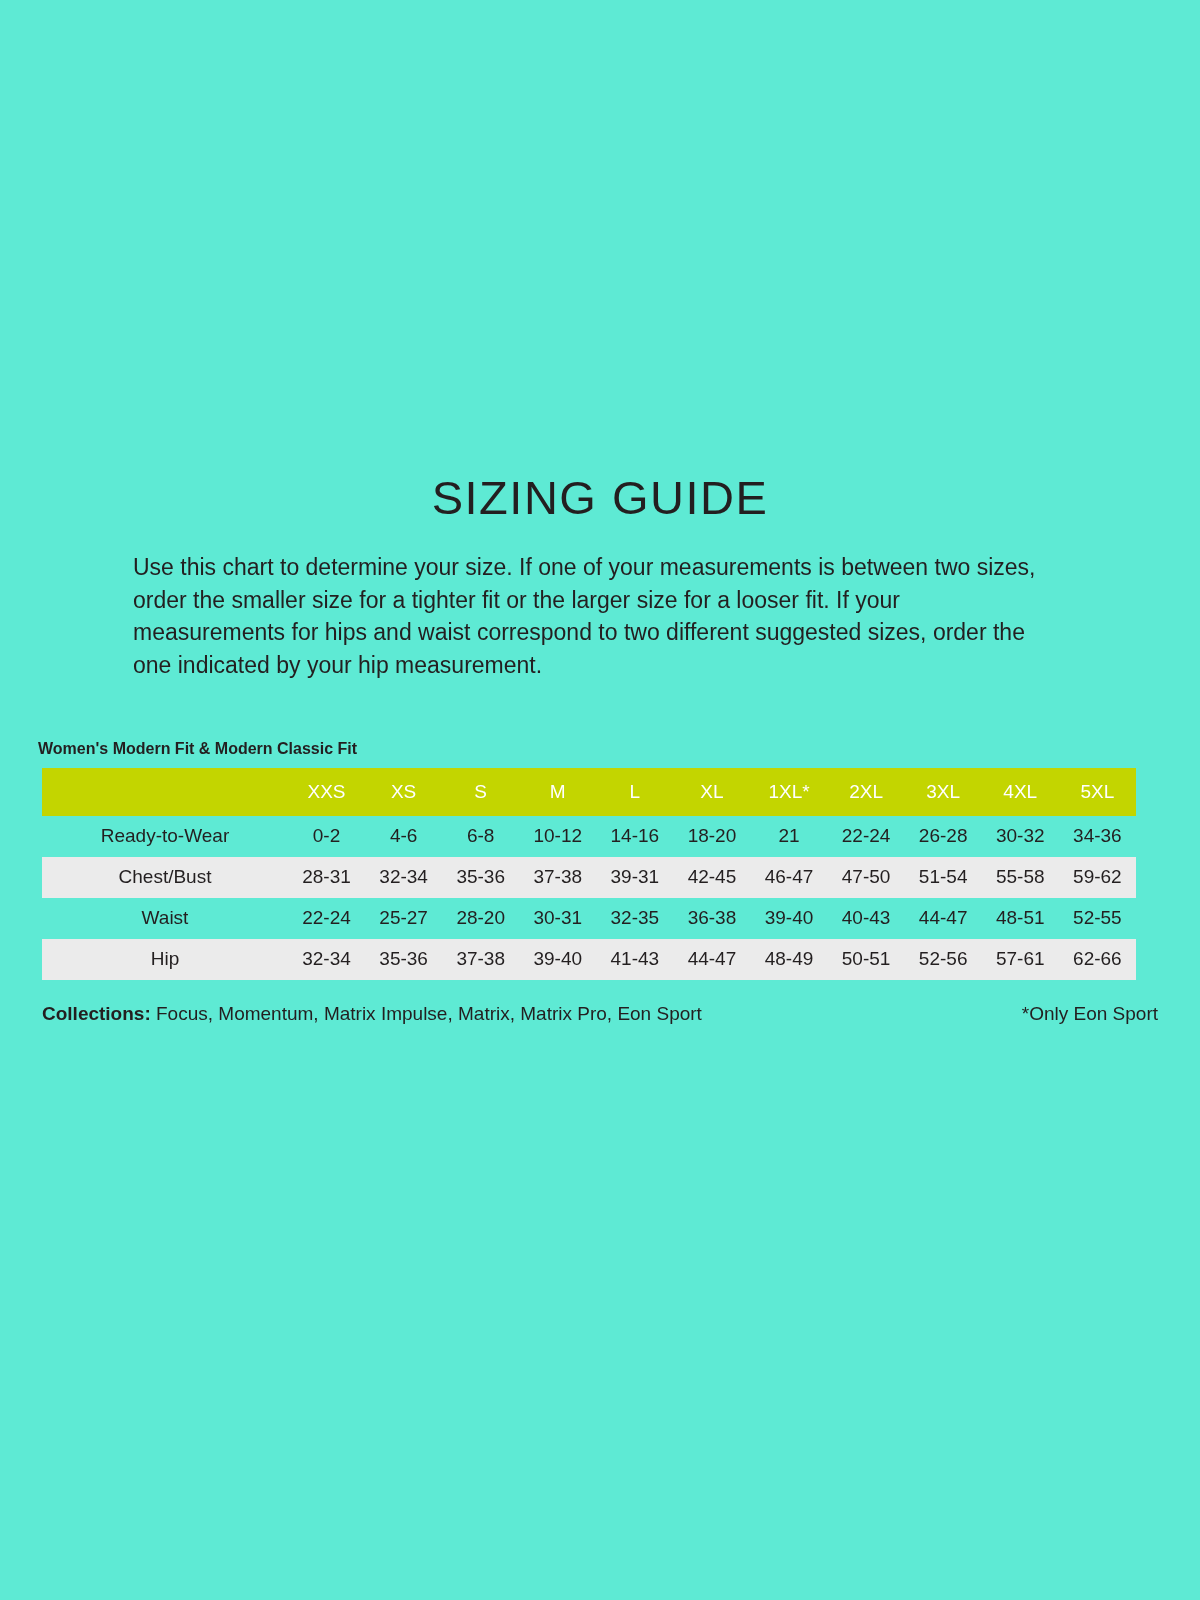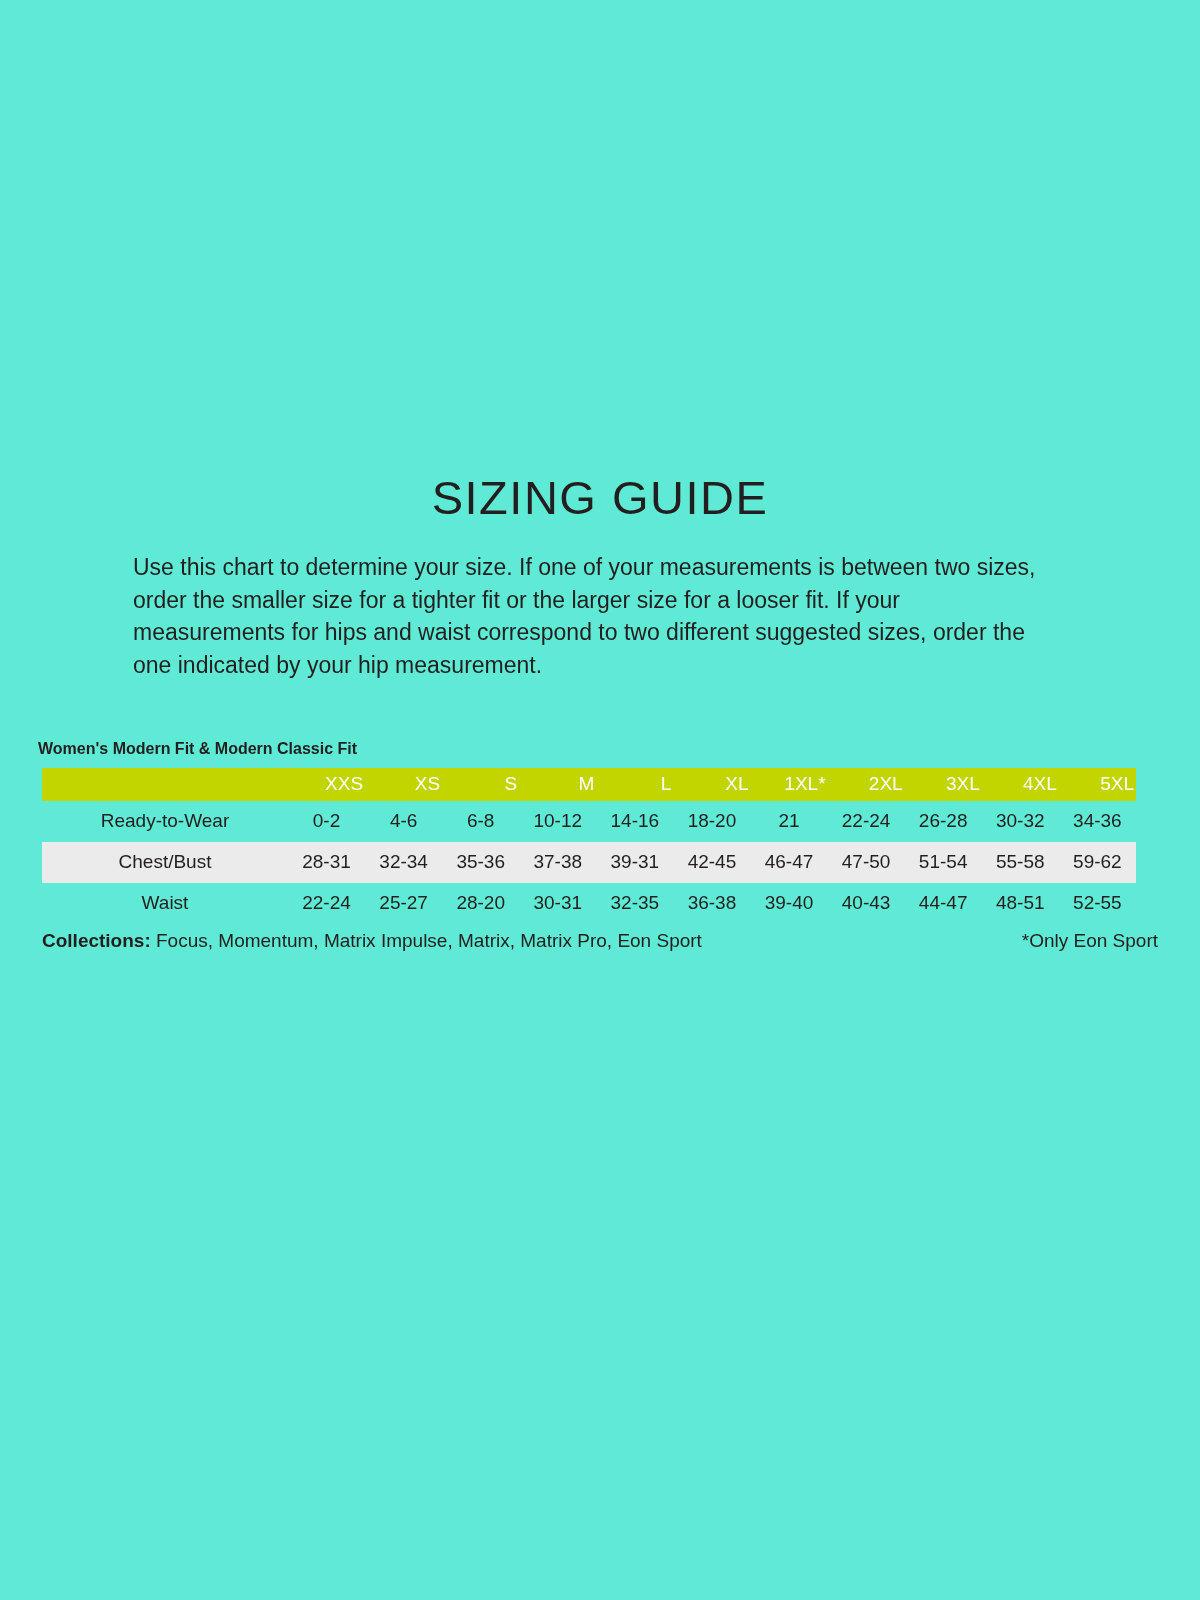--- a/index.html
+++ b/index.html
@@ -51,39 +51,38 @@
     border-collapse: collapse;
     table-layout: fixed;
     text-align: center;
     font-size: 19px;
   }
   table.size-table col.label-col { width: 246px; }
   table.size-table thead th {
     background: var(--header-bg);
     color: #ffffff;
     font-weight: 400;
-    height: 33px;
+    height: 48px;
     padding: 0 2px;
-    text-align: right;
   }
   table.size-table tbody tr { height: 41px; }
   table.size-table tbody tr.alt { background: var(--alt-bg); text-align: center; }
   table.size-table tbody th {
     font-weight: 400;
     padding: 0 4px;
   }
   table.size-table tbody td {
     font-weight: 400;
     padding: 0 2px;
   }
   .footer-line {
     display: flex;
     justify-content: space-between;
     align-items: center;
-    margin: 6px 42px 0 42px;
+    margin: 23px 42px 0 42px;
     font-size: 19px;
   }
   .collections-label { font-weight: 700; }
   .collections-list { font-weight: 400; }
   .footnote { font-weight: 400; }
 </style>
 </head>
 <body>
 
 <div class="page">
@@ -151,20 +150,34 @@
             <td>28-20</td>
             <td>30-31</td>
             <td>32-35</td>
             <td>36-38</td>
             <td>39-40</td>
             <td>40-43</td>
             <td>44-47</td>
             <td>48-51</td>
             <td>52-55</td>
           </tr>
+          <tr class="alt">
+            <th>Hip</th>
+            <td>32-34</td>
+            <td>35-36</td>
+            <td>37-38</td>
+            <td>39-40</td>
+            <td>41-43</td>
+            <td>44-47</td>
+            <td>48-49</td>
+            <td>50-51</td>
+            <td>52-56</td>
+            <td>57-61</td>
+            <td>62-66</td>
+          </tr>
         </tbody>
     </table>
 
     <div class="footer-line">
       <div>
         <span class="collections-label">Collections:</span><span class="collections-list"> Focus, Momentum, Matrix Impulse, Matrix, Matrix Pro, Eon Sport</span>
       </div>
       <div class="footnote">*Only Eon Sport</div>
     </div>
 

